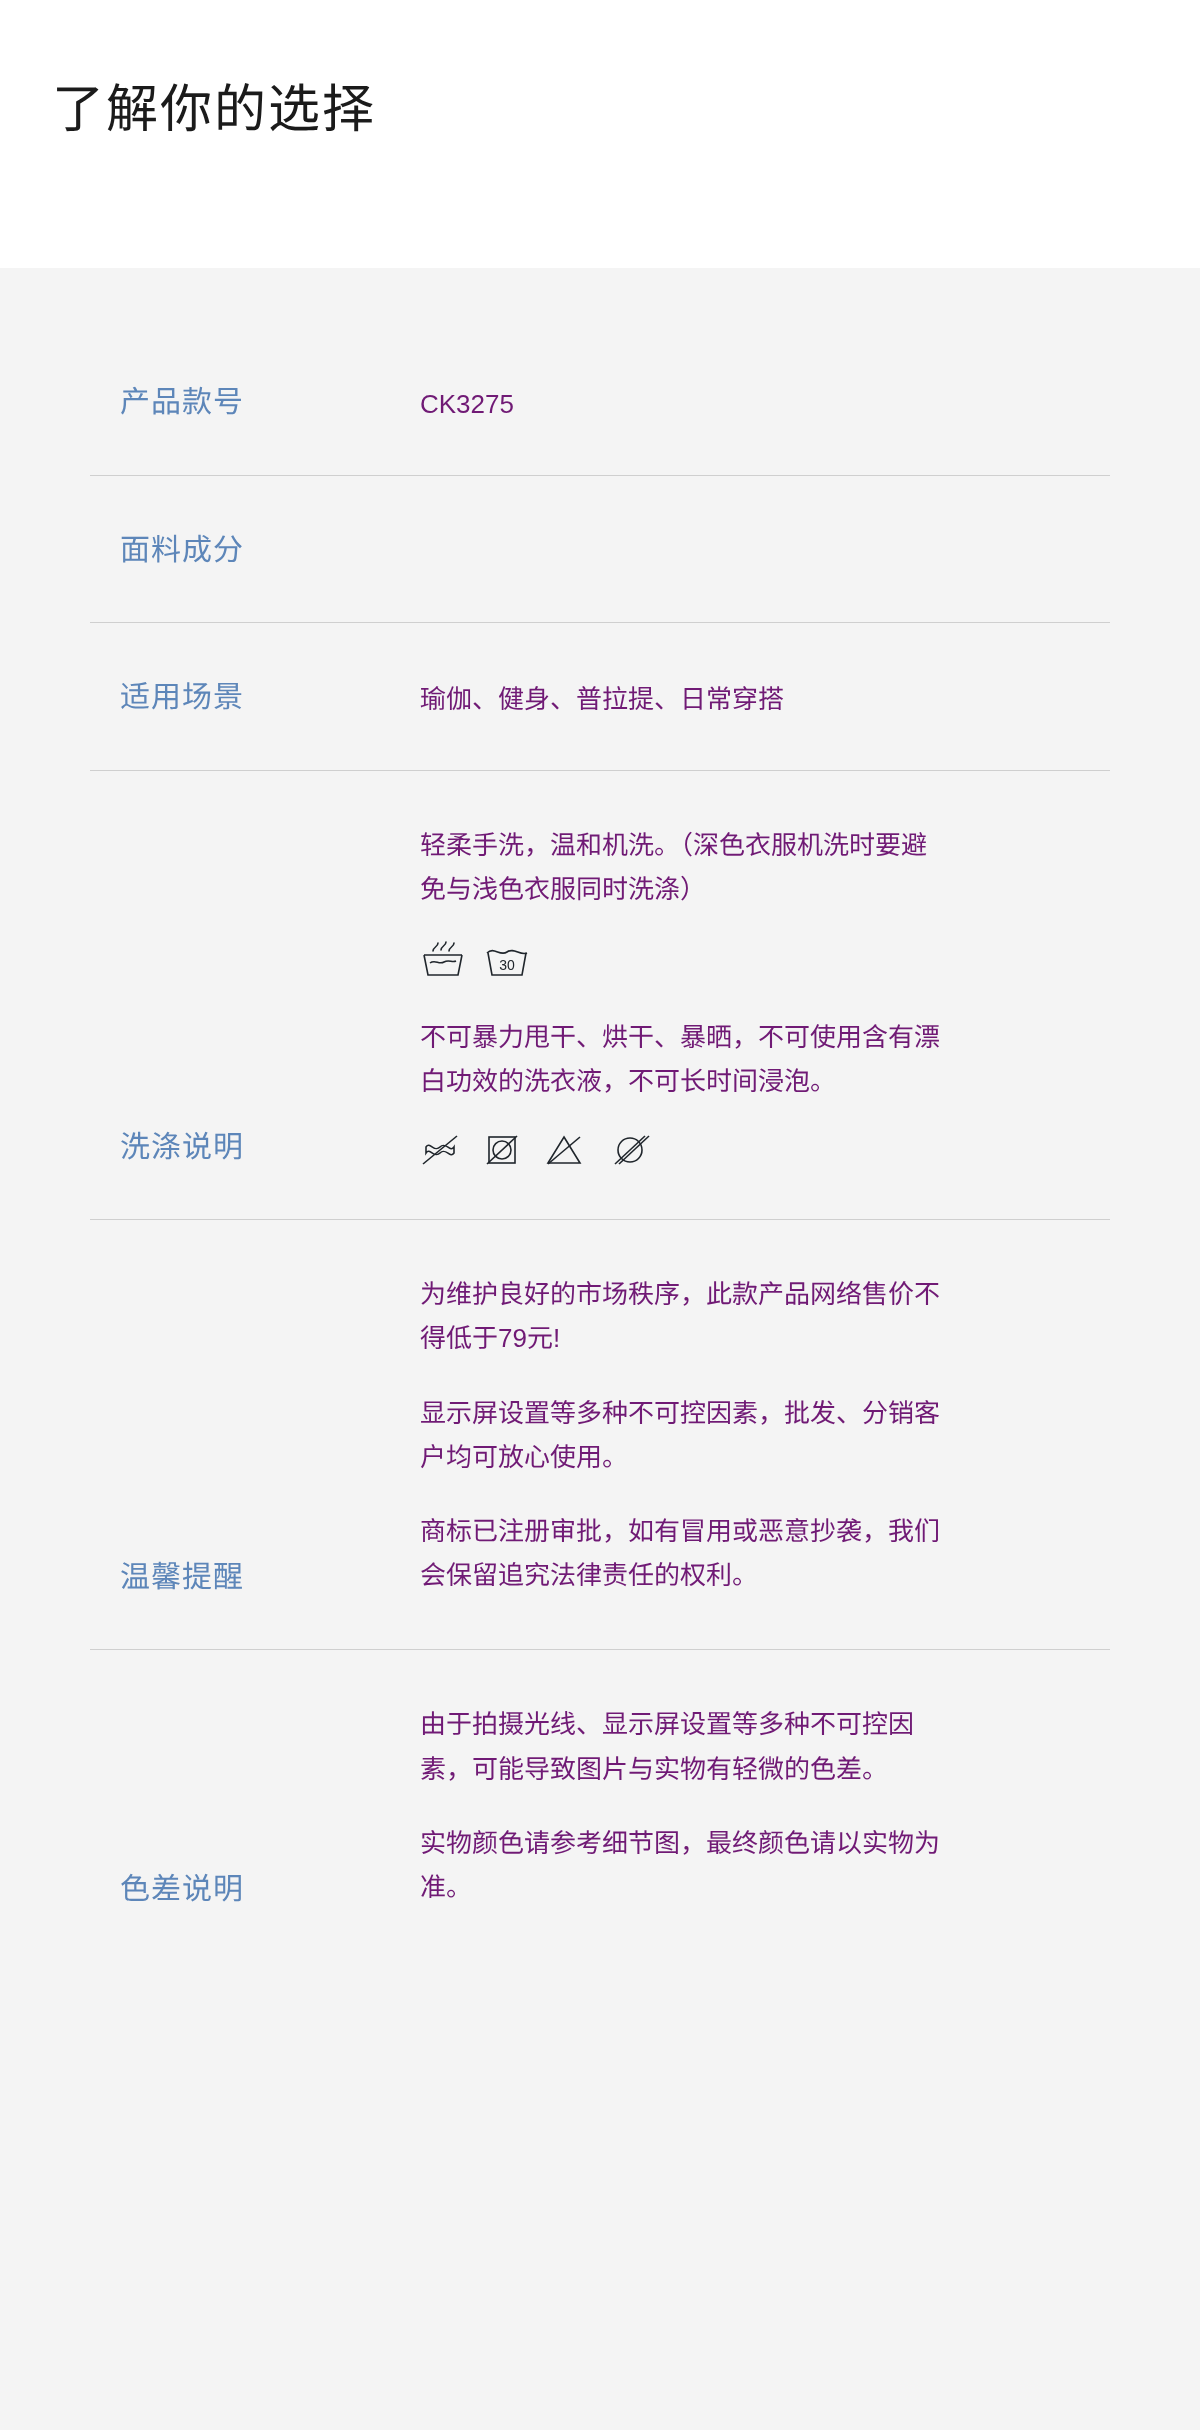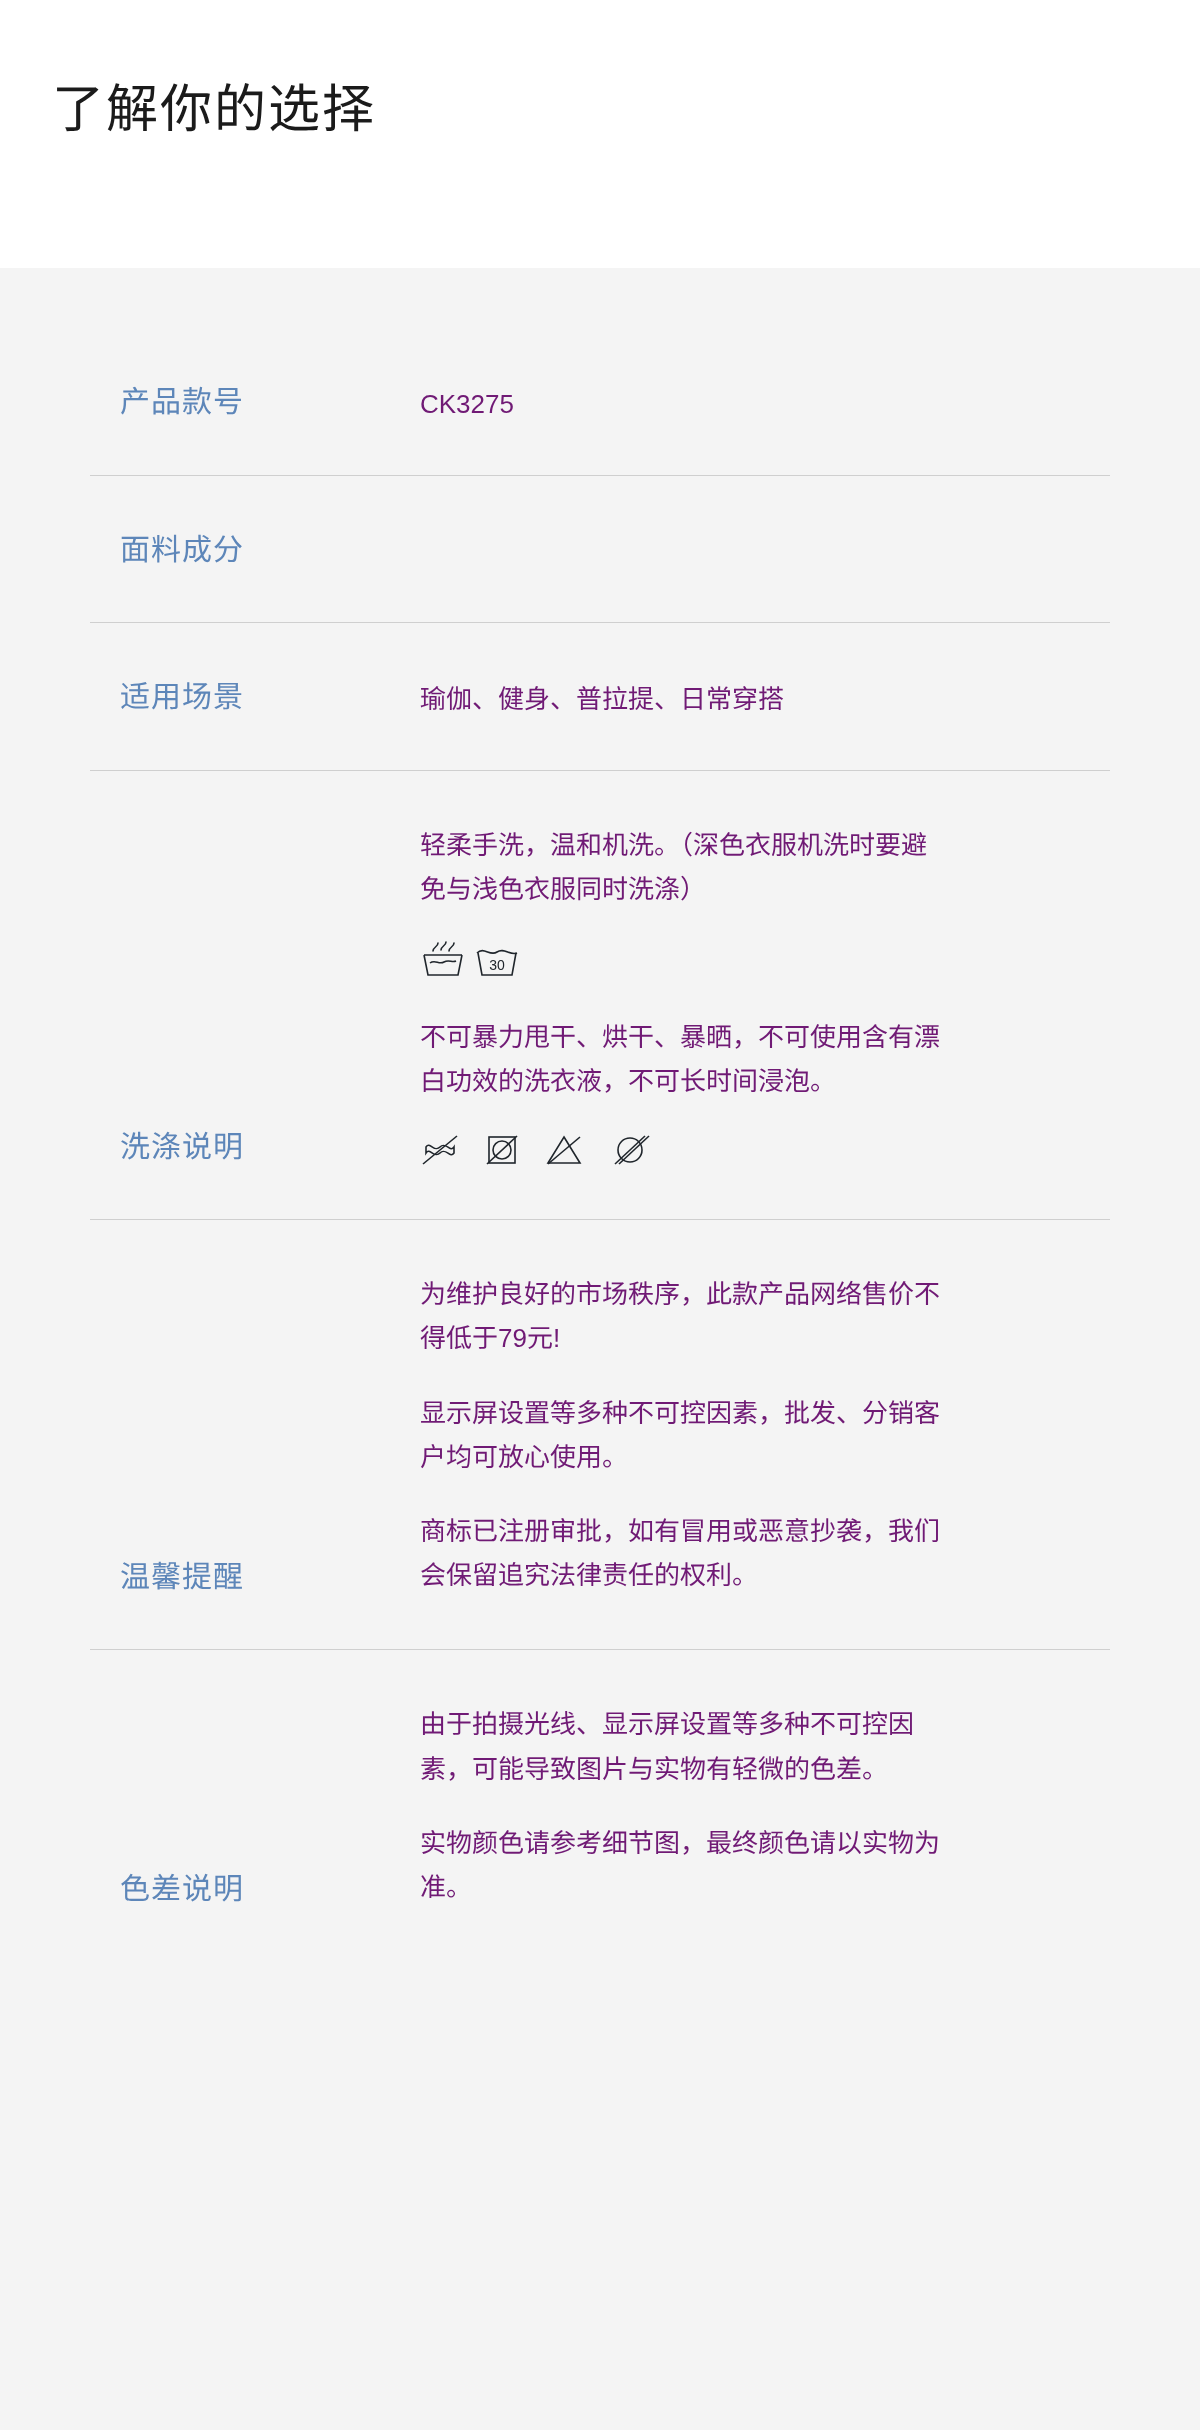--- a/index.html
+++ b/index.html
@@ -78,21 +78,21 @@
   .spec-value p:last-child {
     margin-bottom: 0;
   }
   .value-simple {
     line-height: 1.4;
   }
   
   .care-icons {
     display: flex;
     align-items: center;
-    gap: 8px;
+    gap: 18px;
     margin: 6px 0 34px 0;
   }
   .care-icons.second {
     margin: 10px 0 0 0;
     gap: 22px;
   }
   .care-icons svg {
     display: block;
   }
 </style>

